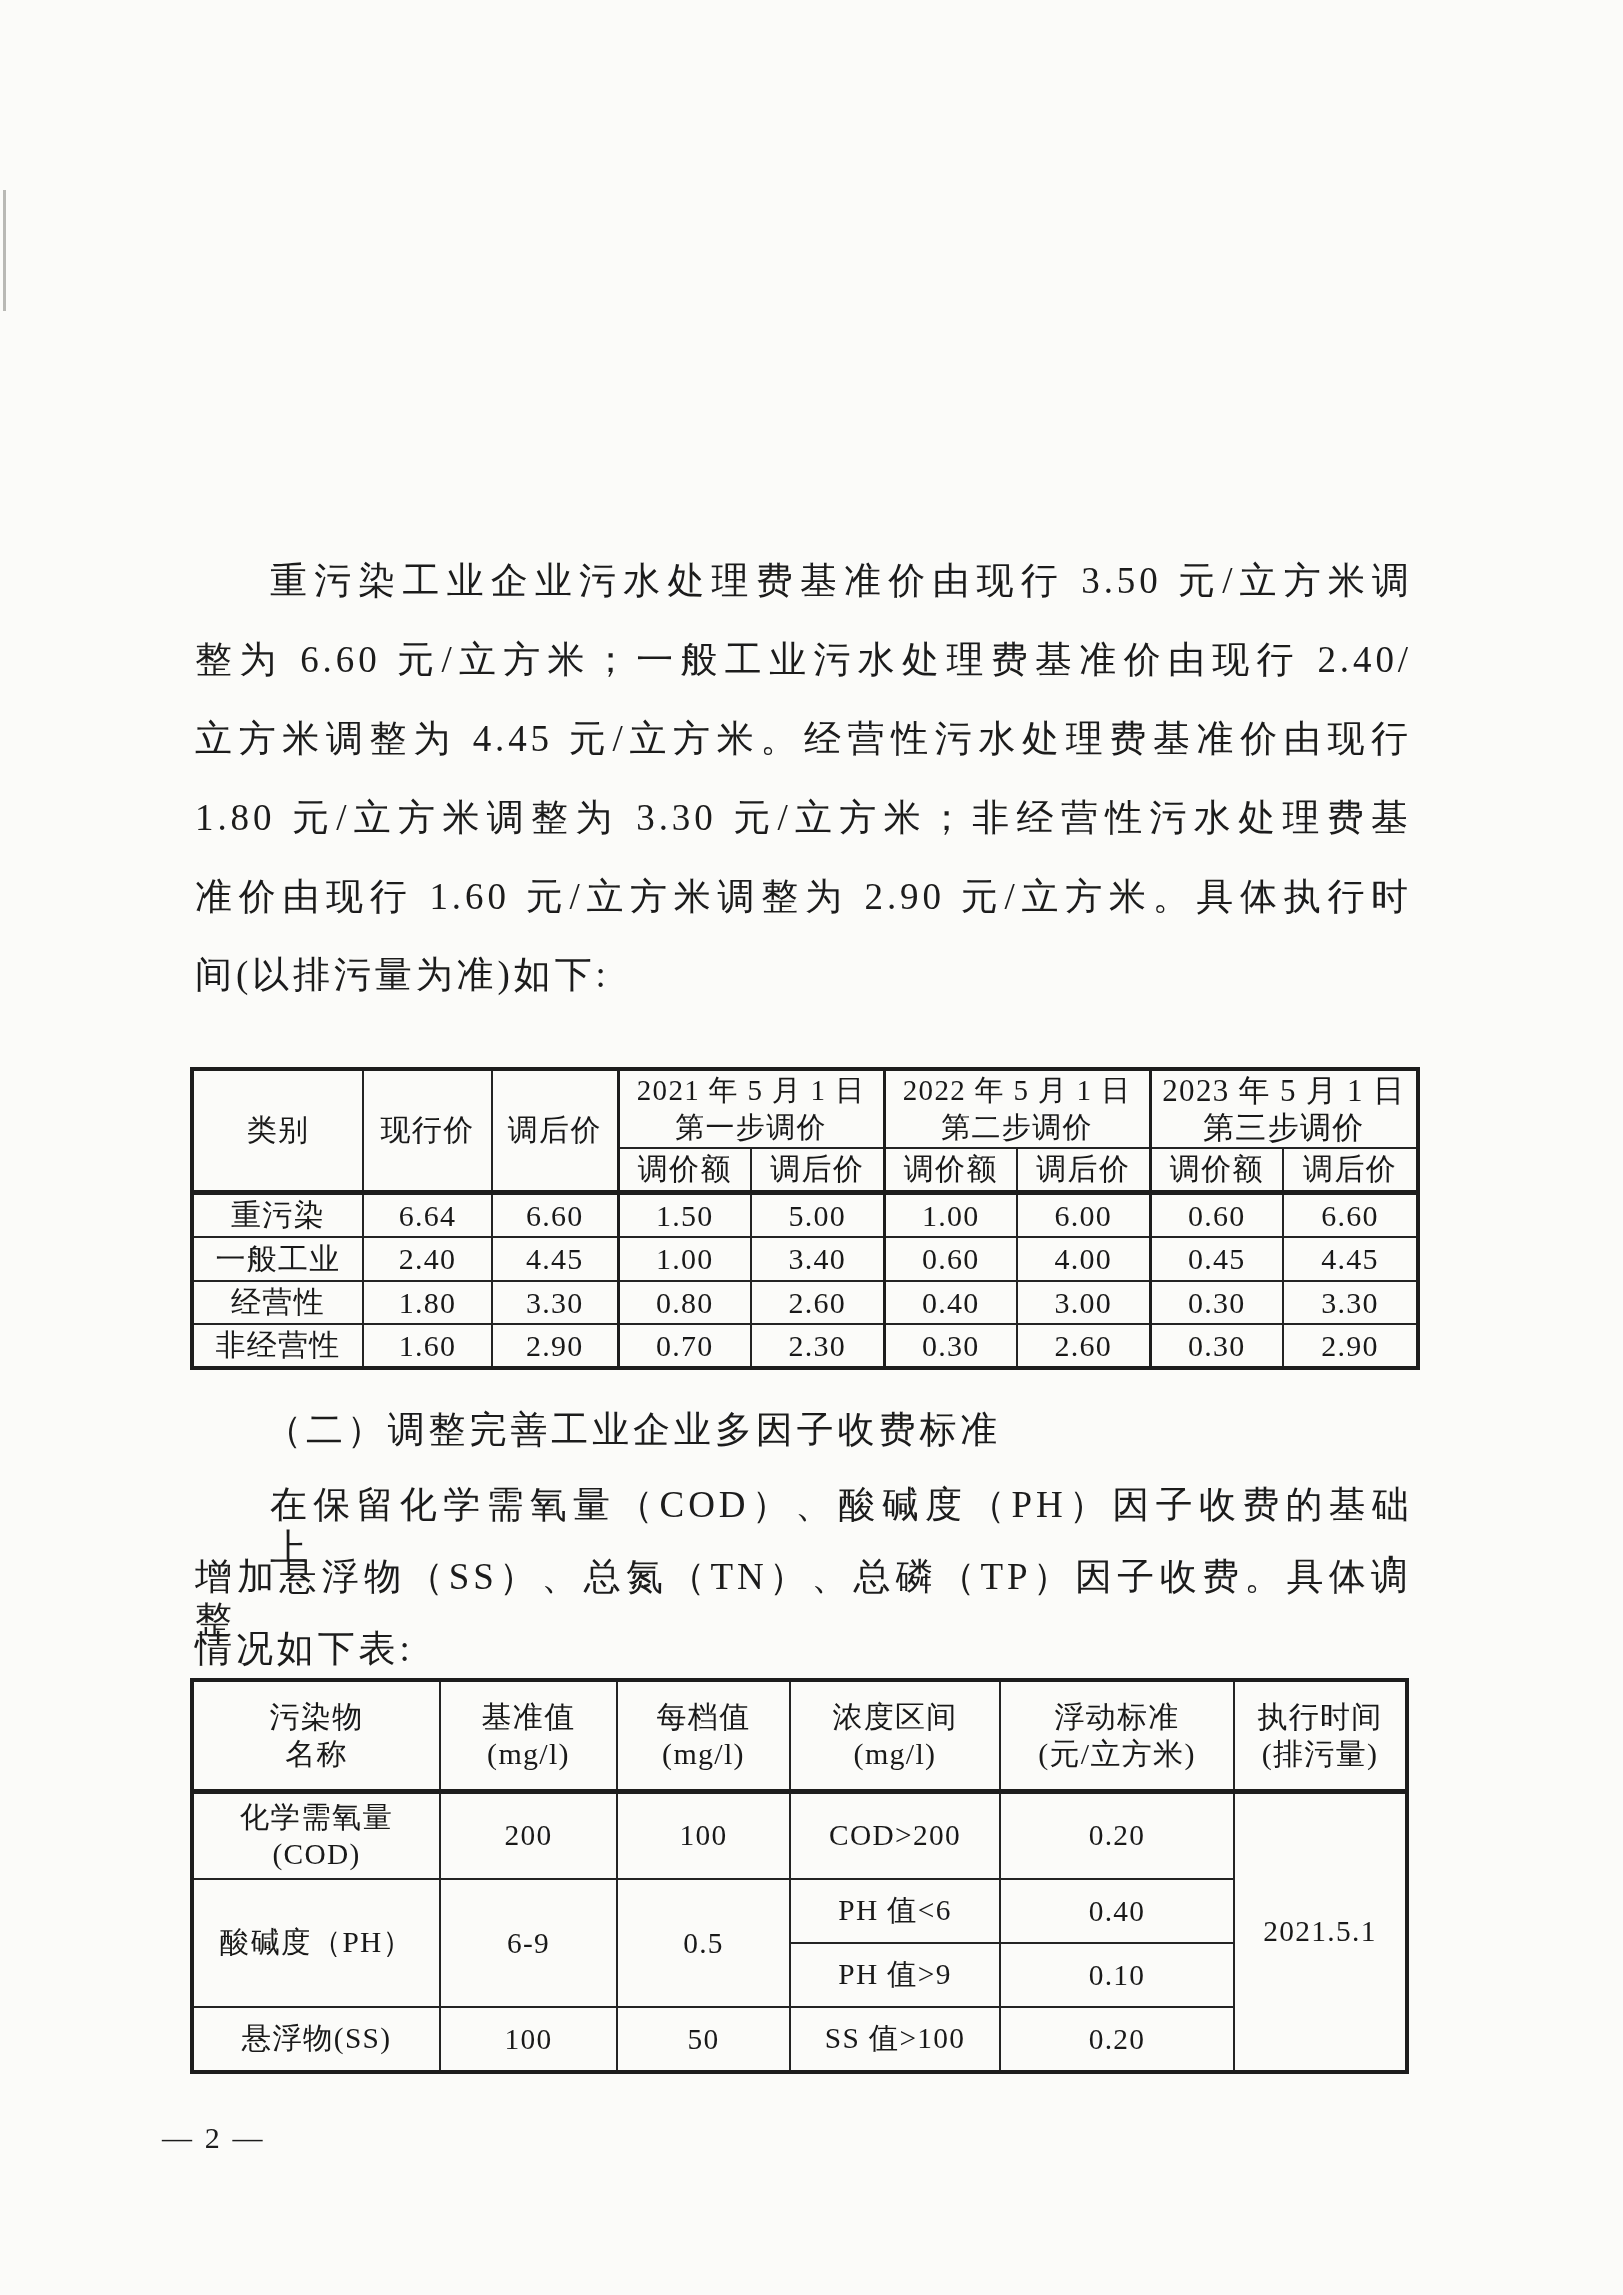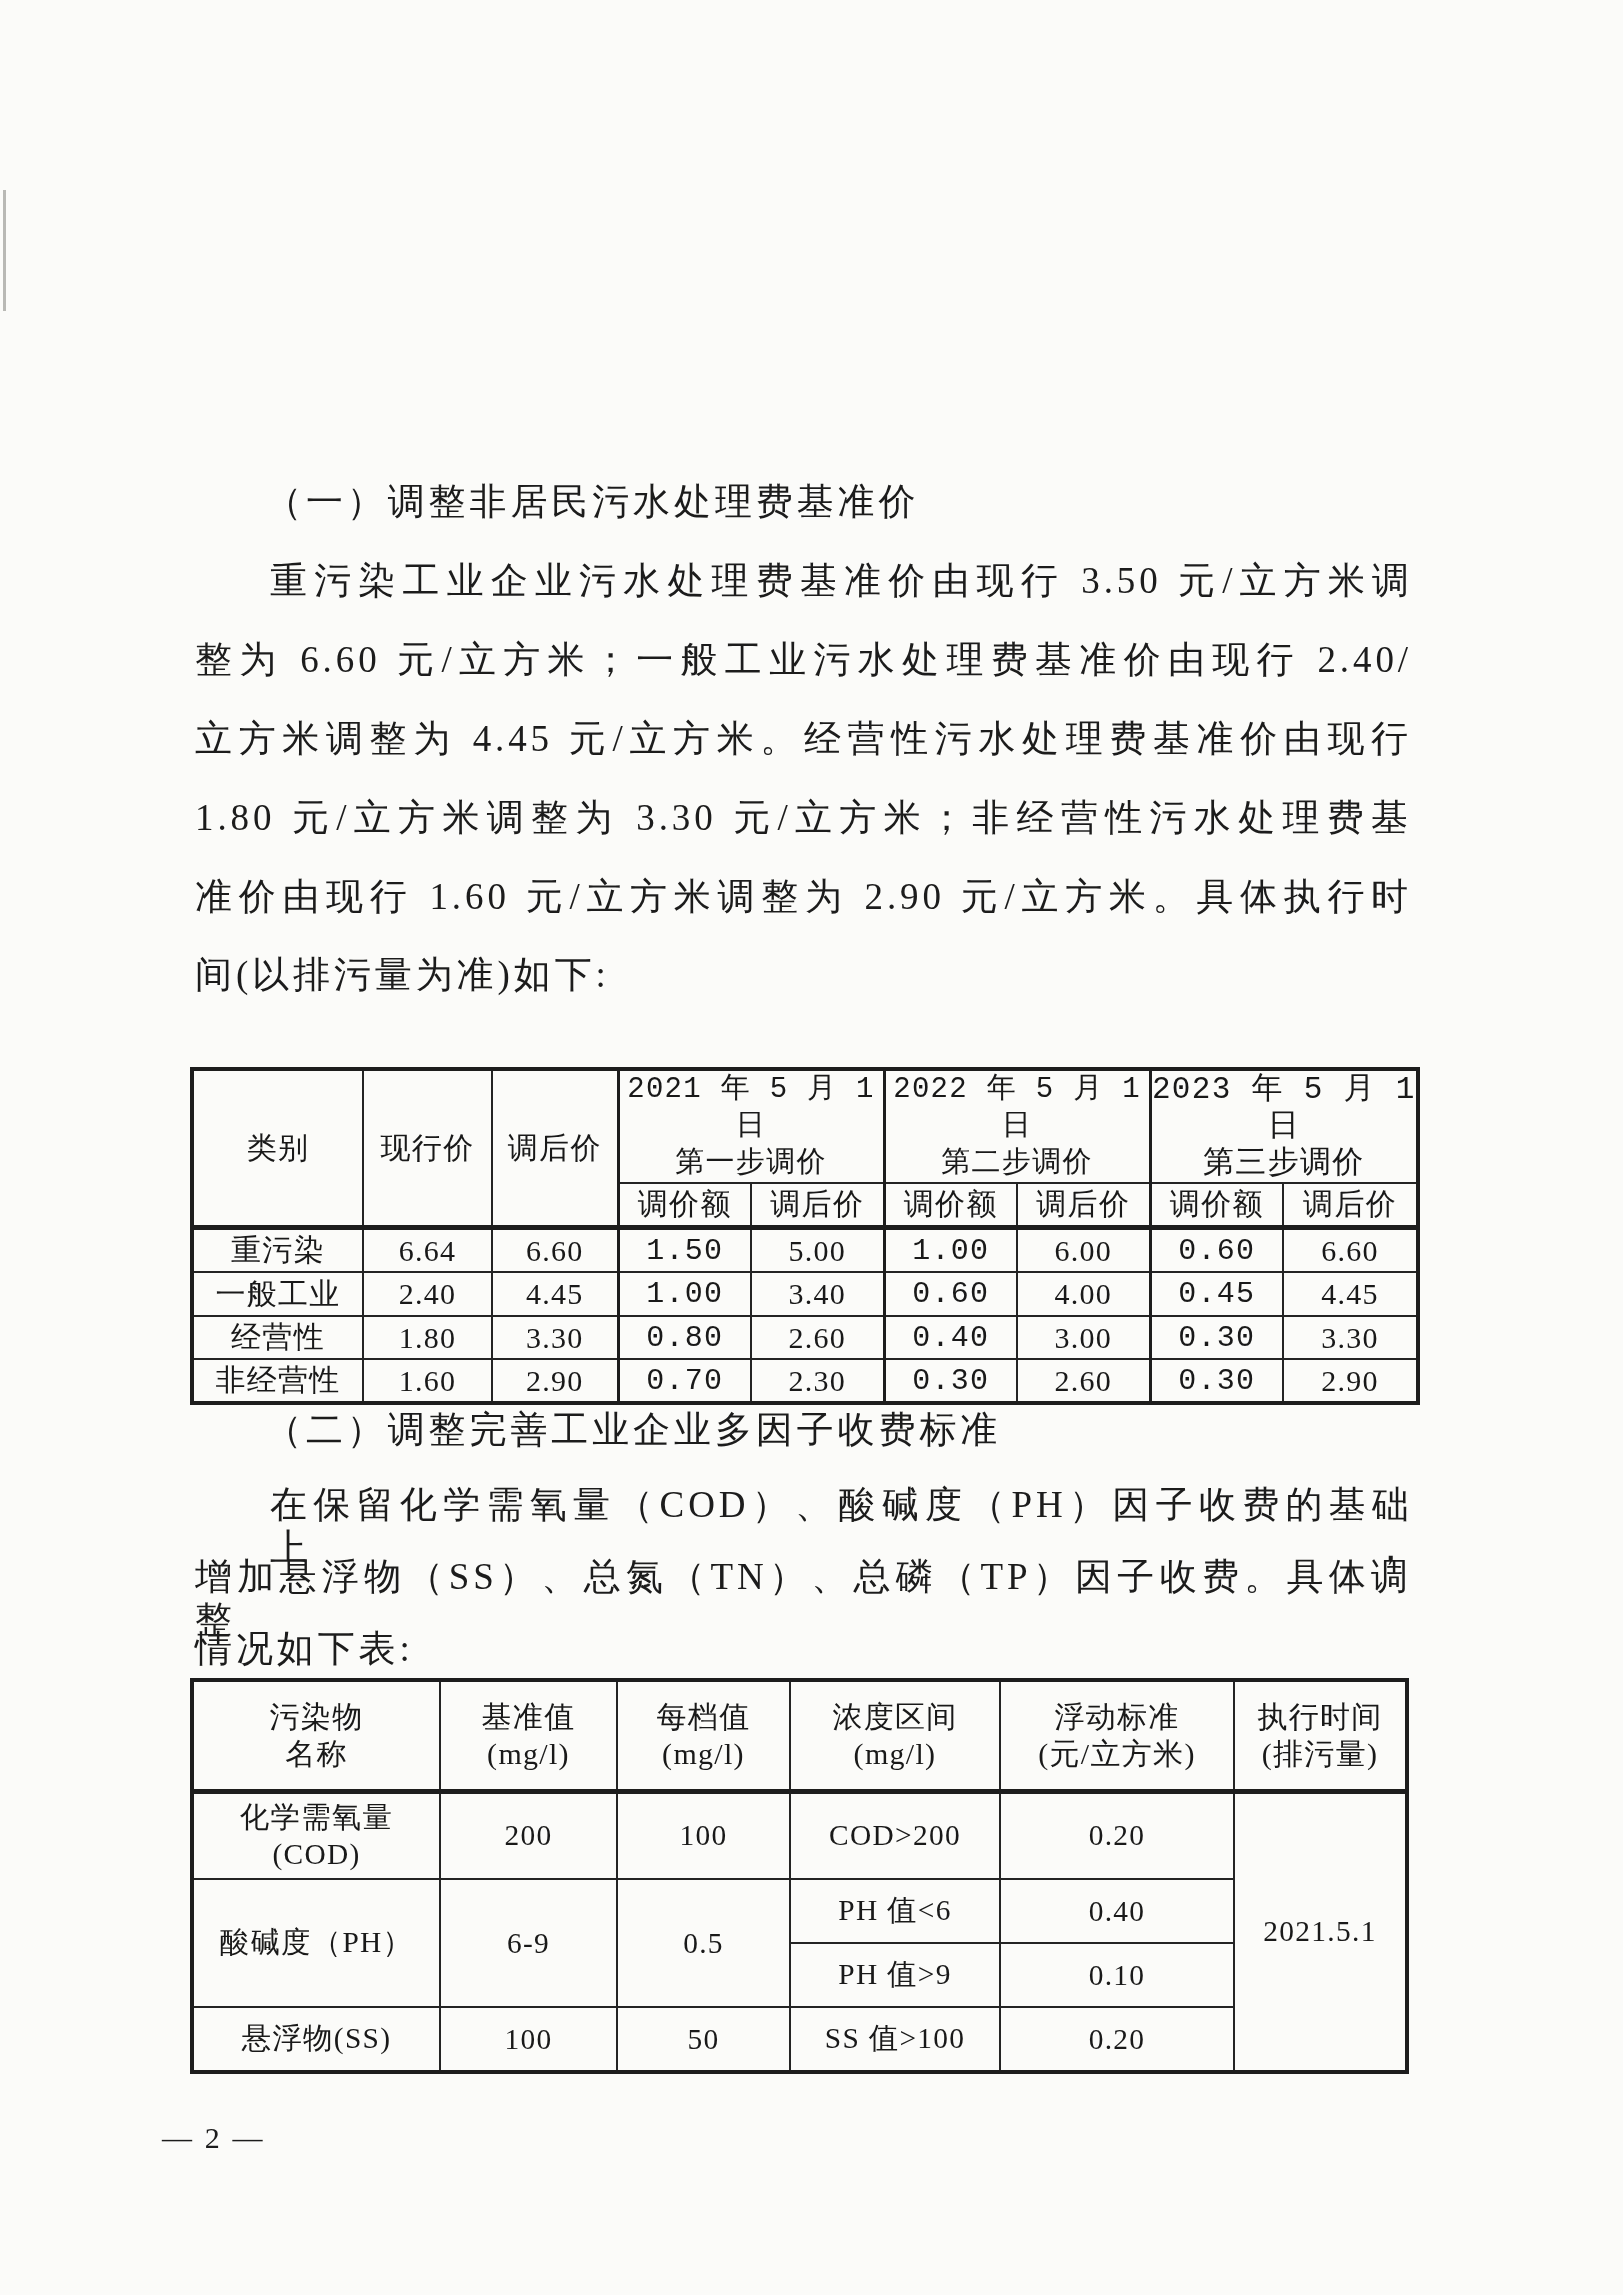--- a/index.html
+++ b/index.html
@@ -38,21 +38,21 @@
   }
   .t1 th,.t1 td,.t2 th,.t2 td{
     border:2px solid #242424;
     text-align:center;
     vertical-align:middle;
     padding:0;
     letter-spacing:1.3px;
     font-weight:normal;
   }
   .pre{white-space:pre-line;line-height:37px;}
-  .t1 .grp{border-left:3.9px solid #1d1d1d;font-family:Liberation Mono, monospace;}
+  .t1 .grp{border-left:3.9px solid #1d1d1d;}
   .hb{border-bottom:5.9px solid #1d1d1d !important;}
   .bold{font-weight:bold;}
   .t2 th{font-size:30px;}
   .t2 td{font-size:29.4px;}
   .pagenum{
     position:absolute;
     font-size:30px;
     letter-spacing:2.6px;
     white-space:nowrap;
   }
@@ -62,21 +62,20 @@
     background:#b9b9b5;
   }
 </style>
 </head>
 <body>
 
 <div class="page">
 
   <div class="scan-edge"></div>
 
-  <div class="bl" style="left:265px;top:480px;">（一）调整非居民污水处理费基准价</div>
   <div class="bl just" style="left:270px;top:559px;width:1143px;">重污染工业企业污水处理费基准价由现行 3.50 元/立方米调</div>
   <div class="bl just" style="left:195px;top:638px;width:1217px;">整为 6.60 元/立方米；一般工业污水处理费基准价由现行 2.40/</div>
   <div class="bl just" style="left:195px;top:717px;width:1217px;">立方米调整为 4.45 元/立方米。经营性污水处理费基准价由现行</div>
   <div class="bl just" style="left:195px;top:796px;width:1217px;">1.80 元/立方米调整为 3.30 元/立方米；非经营性污水处理费基</div>
   <div class="bl just" style="left:195px;top:875px;width:1217px;">准价由现行 1.60 元/立方米调整为 2.90 元/立方米。具体执行时</div>
   <div class="bl" style="left:195px;top:953px;">间(以排污量为准)如下:</div>
 
 
   <table class="t1" style="left:190px;top:1067px;width:1229px;">
     <colgroup>

